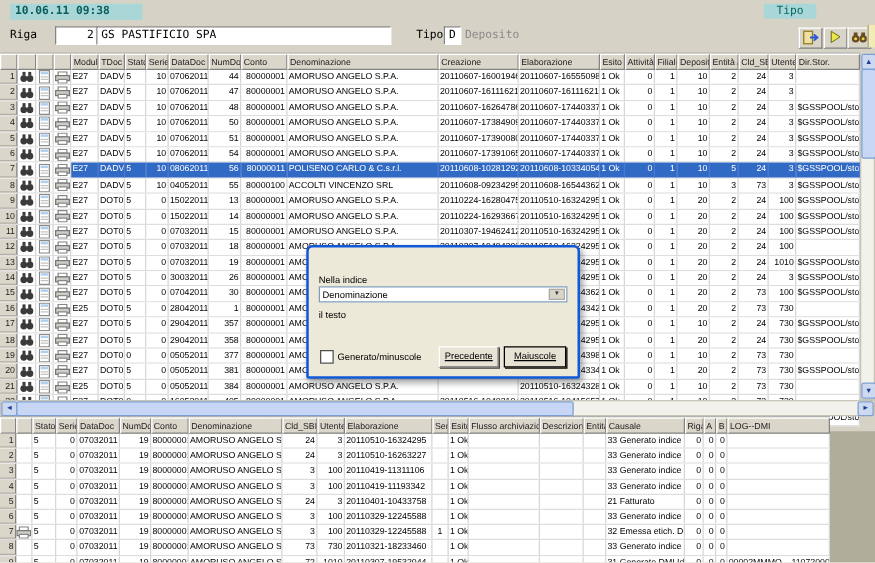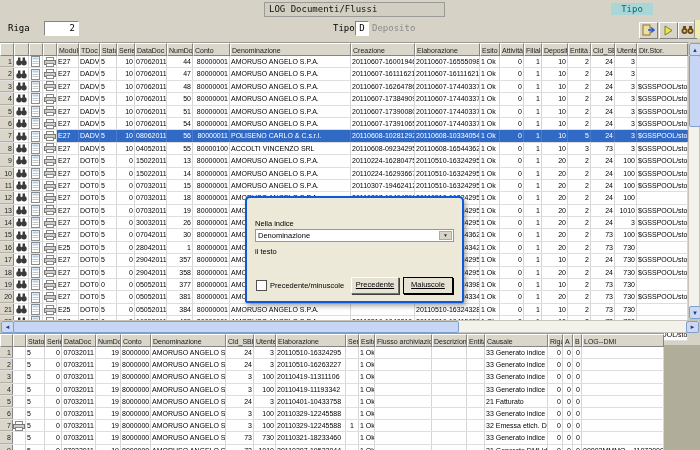--- a/index.html
+++ b/index.html
@@ -62,25 +62,26 @@
         border-top-color:#fff;border-left-color:#fff;box-shadow:1px 1px 0 #404040;
         font-size:7.5px;text-align:center;line-height:14px;text-decoration:underline;}
   #dlg-checkbox{position:absolute;width:9px;height:9px;background:#fff;border:1px solid #505050;}
   #side-panel{left:664px;top:345px;width:36px;height:105px;background:var(--side);}
 </style>
 </head>
 <body>
 
 <div id="win">
 
-  <div id="title" class="abs mono">LOG Documenti/Flussi</div>
+  <div id="datetime" class="abs mono">10.06.11 09:38</div>
   <div id="mode-badge" class="abs mono">Tipo</div>
 
   <div id="ditta-label" class="abs lbl mono">Riga</div>
   <div id="ditta-code" class="abs field mono">2</div>
+  <div id="ditta-name" class="abs field mono">GS PASTIFICIO SPA</div>
   <div id="tipo-label" class="abs lbl mono">Tipo</div>
   <div id="tipo-code" class="abs field mono">D</div>
   <div id="tipo-desc" class="abs lbl mono">Deposito</div>
 
   <div class="abs tbtn" style="left:639px;">
     <span><svg width="13" height="12">
           <rect x="1" y="1" width="7" height="10" fill="#f0e0a0" stroke="#907820"></rect>
           <path d="M6 6 H11 M9 3.5 L12 6 L9 8.5" stroke="#2458d8" stroke-width="1.5" fill="none"></path>
         </svg></span>
   </div>
@@ -1276,18 +1277,18 @@
   <div id="side-panel" class="abs"></div>
 
   <div id="dialog" class="abs">
     <div class="dlbl" style="left:8px;top:21px;">Nella indice</div>
     <div class="dfield" style="left:8px;top:31px;width:199px;height:13px;">
       <span>Denominazione</span>
       <div id="dlg-select-arrow">▼</div>
     </div>
     <div class="dlbl" style="left:8px;top:49px;">il testo</div>
     <div id="dlg-checkbox" style="left:9px;top:82px;"></div>
-    <div class="dlbl" style="left:23px;top:83px;">Precedente/minuscole</div>
+    <div class="dlbl" style="left:23px;top:83px;">Generato/minuscole</div>
     <div class="dbtn" style="left:104px;top:79px;width:46px;">Precedente</div>
     <div class="dbtn" style="left:156px;top:79px;width:48px;border-color:#000;box-shadow:1px 1px 0 #000;">Maiuscole</div>
   </div>
 
 </div>
 
 </body></html>

